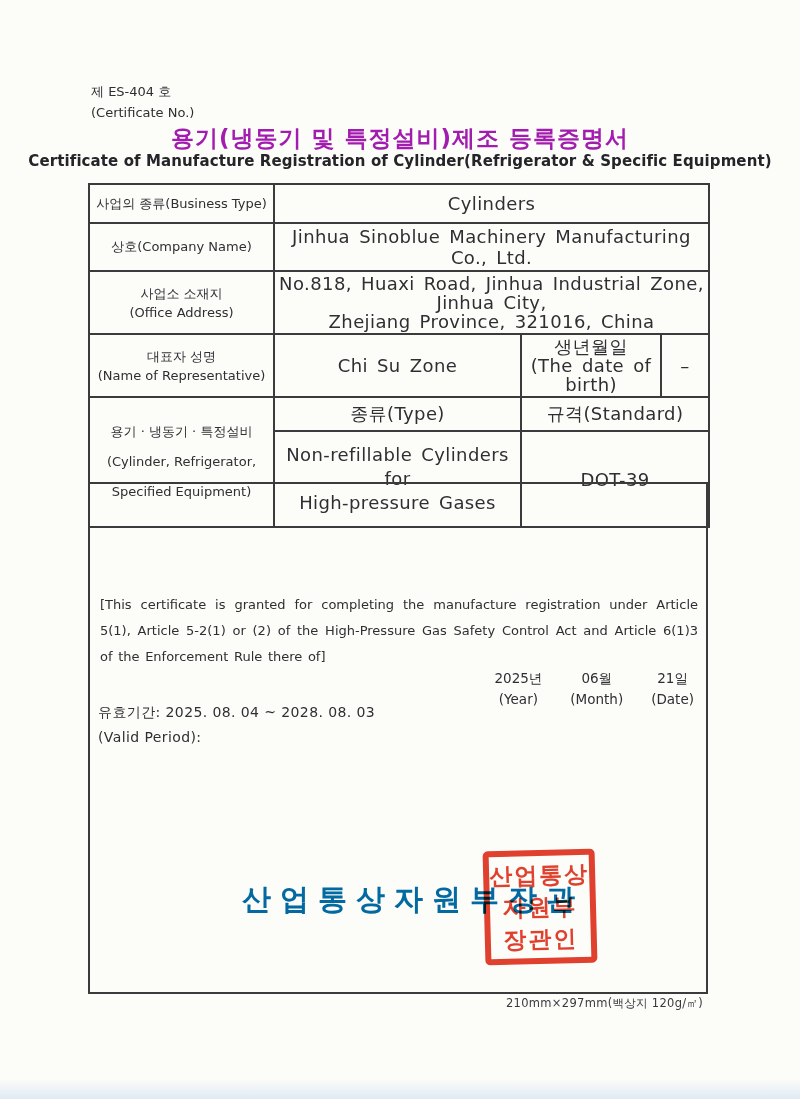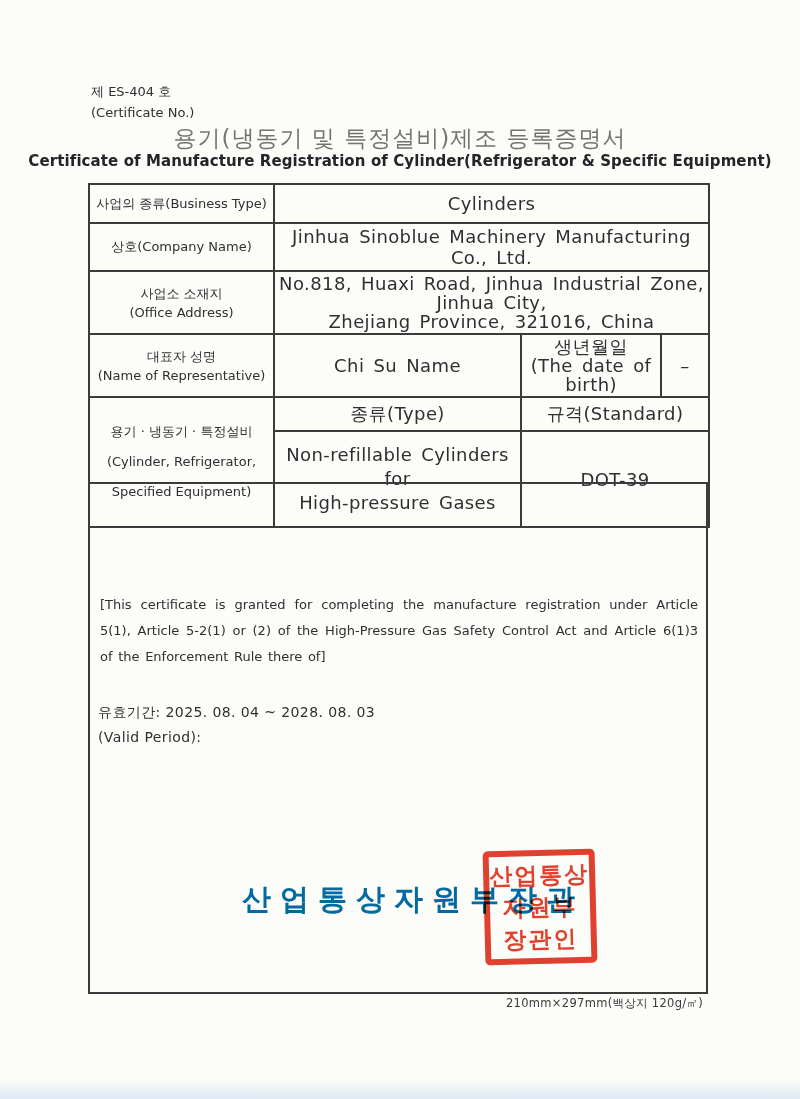--- a/index.html
+++ b/index.html
@@ -10,22 +10,22 @@
     background: #fcfcf9;
     overflow: hidden;
     color: #2e2f33;
     font-family: "DejaVu Sans", "Liberation Sans", sans-serif;
   }
 
   
   .certno { position: absolute; left: 91px; top: 81px; font-size: 13px; line-height: 21px; }
   .title {
     position: absolute; left: 0; top: 123px; width: 100%;
-    text-align: center; font-size: 23px; font-weight: normal;
-    letter-spacing: 1px; margin: 0; color: #737373;
+    text-align: center; font-size: 23px; font-weight: bold;
+    letter-spacing: 1px; margin: 0; color: #a21caf;
   }
   .subtitle {
     position: absolute; left: 0; top: 152px; width: 100%;
     text-align: center; font-size: 15px; font-weight: bold; margin: 0;
     letter-spacing: 0.1px; color: #242429;
   }
 
   
   .info-table {
     position: absolute; left: 88px; top: 183px; width: 620px;
@@ -131,21 +131,21 @@
       <td colspan="3" class="two-line">
         <div>No.818, Huaxi Road, Jinhua Industrial Zone, Jinhua City,</div>
         <div>Zhejiang Province, 321016, China</div>
       </td>
     </tr>
     <tr class="r4">
       <th class="two-line">
         <div>대표자 성명</div>
         <div>(Name of Representative)</div>
       </th>
-      <td>Chi Su Name</td>
+      <td>Chi Su Zone</td>
       <td class="two-line">
         <div>생년월일</div>
         <div>(The date of birth)</div>
       </td>
       <td>–</td>
     </tr>
     <tr class="r5">
       <th rowspan="2" class="three-line">
         <div>용기 · 냉동기 · 특정설비</div>
         <div>(Cylinder, Refrigerator,</div>
@@ -160,20 +160,34 @@
         <div>High-pressure Gases</div>
       </td>
       <td colspan="2">DOT-39</td>
     </tr>
   </tbody>
     </table>
 
   <div class="lower-box">
     <p class="en-para">[This certificate is granted for completing the manufacture registration under Article 5(1), Article 5-2(1) or (2) of the High-Pressure Gas Safety Control Act and Article 6(1)3 of the Enforcement Rule there of]</p>
 
+    <div class="date-block">
+      <div class="date-col">
+        <span>2025년</span>
+        <span>(Year)</span>
+      </div>
+      <div class="date-col">
+        <span>06월</span>
+        <span>(Month)</span>
+      </div>
+      <div class="date-col">
+        <span>21일</span>
+        <span>(Date)</span>
+      </div>
+    </div>
 
     <div class="valid">
       <div>유효기간: 2025. 08. 04 ~ 2028. 08. 03</div>
       <div>(Valid Period):</div>
     </div>
 
     <div class="minister">산업통상자원부장관</div>
 
     <div class="seal">
       <div class="seal-row">산업통상</div>

